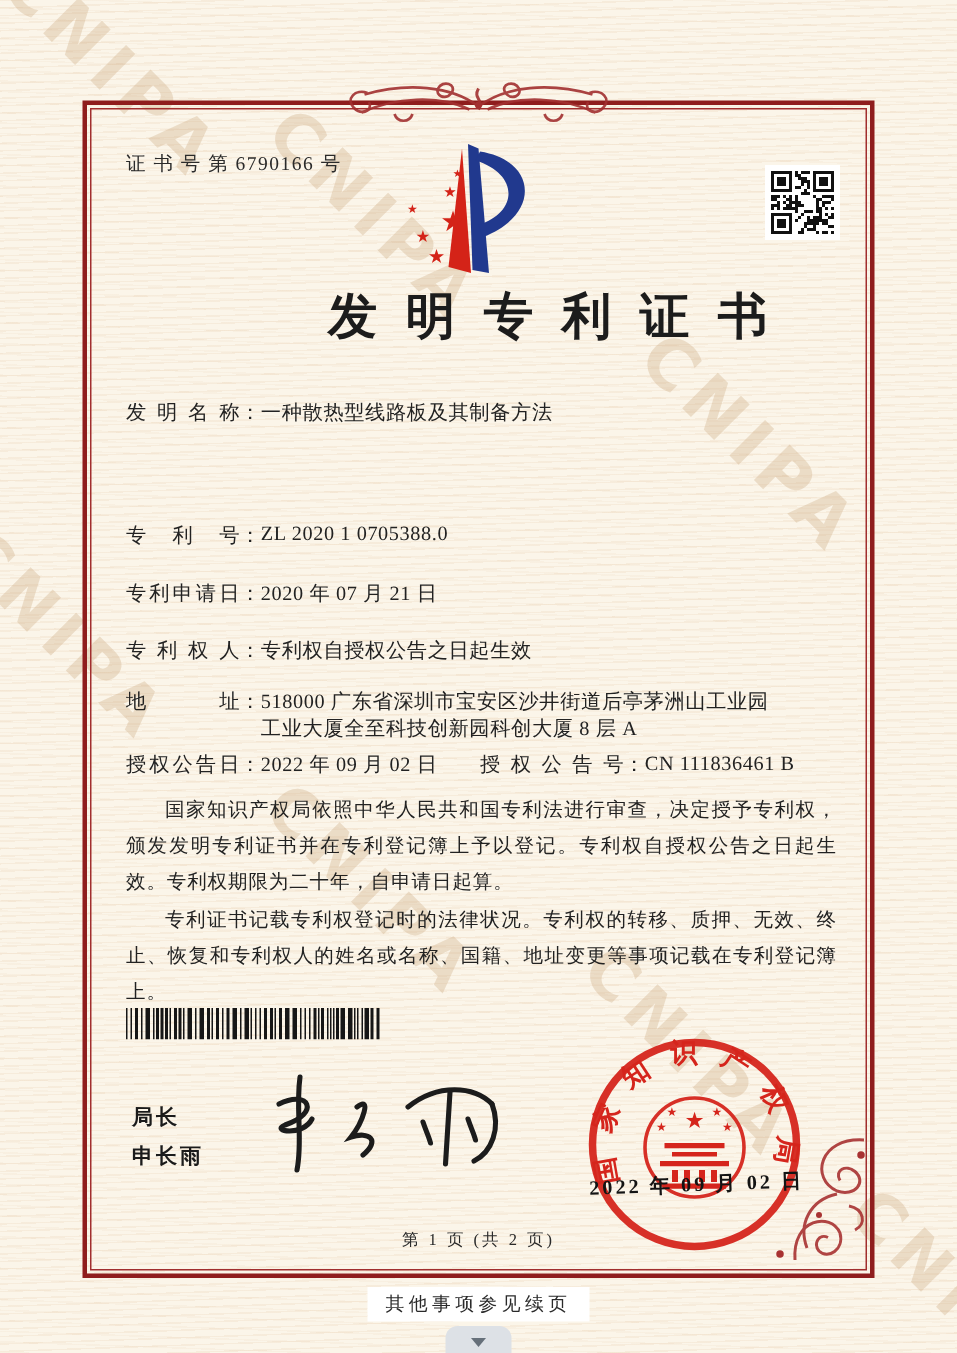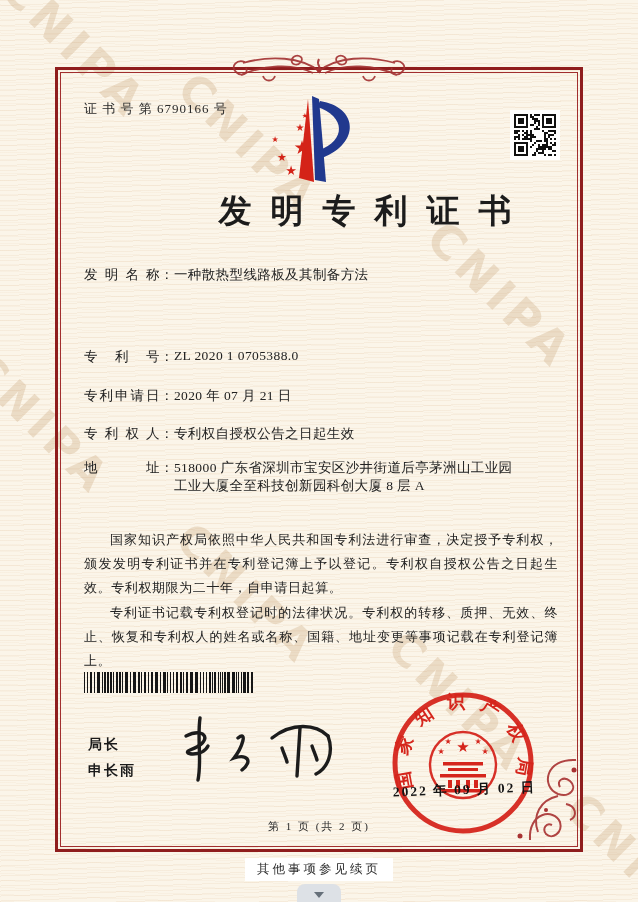--- a/index.html
+++ b/index.html
@@ -272,20 +272,23 @@
   </div>
   <div class="frow" style="top:387px">
     <span class="flabel">专利申请日</span><span class="fcolon">：</span><span class="fvalue">2020 年 07 月 21 日</span>
   </div>
   <div class="frow" style="top:425px">
     <span class="flabel">专利权人</span><span class="fcolon">：</span><span class="fvalue">专利权自授权公告之日起生效</span>
   </div>
   <div class="frow" style="top:459px">
     <span class="flabel">地址</span><span class="fcolon">：</span><span class="fvalue"><span>518000 广东省深圳市宝安区沙井街道后亭茅洲山工业园</span><br><span>工业大厦全至科技创新园科创大厦 8 层 A</span></span>
   </div>
+  <div class="frow" style="top:501px">
+    <span class="grant-group1"><span class="flabel">授权公告日</span><span class="fcolon">：</span><span class="fvalue">2022 年 09 月 02 日</span></span><span><span class="flabel-wide">授权公告号</span><span class="fcolon">：</span><span class="fvalue">CN 111836461 B</span></span>
+  </div>
 
   <div class="bodytext">
     <p>国家知识产权局依照中华人民共和国专利法进行审查，决定授予专利权，颁发发明专利证书并在专利登记簿上予以登记。专利权自授权公告之日起生效。专利权期限为二十年，自申请日起算。</p>
     <p>专利证书记载专利权登记时的法律状况。专利权的转移、质押、无效、终止、恢复和专利权人的姓名或名称、国籍、地址变更等事项记载在专利登记簿上。</p>
   </div>
 
   <svg class="barcode" id="barcode-svg" viewBox="0 0 172 21" preserveAspectRatio="none">
       <rect x="0" y="0" width="1" height="21" fill="#161616"></rect>
       <rect x="3" y="0" width="1" height="21" fill="#161616"></rect>
       <rect x="6" y="0" width="2" height="21" fill="#161616"></rect>

